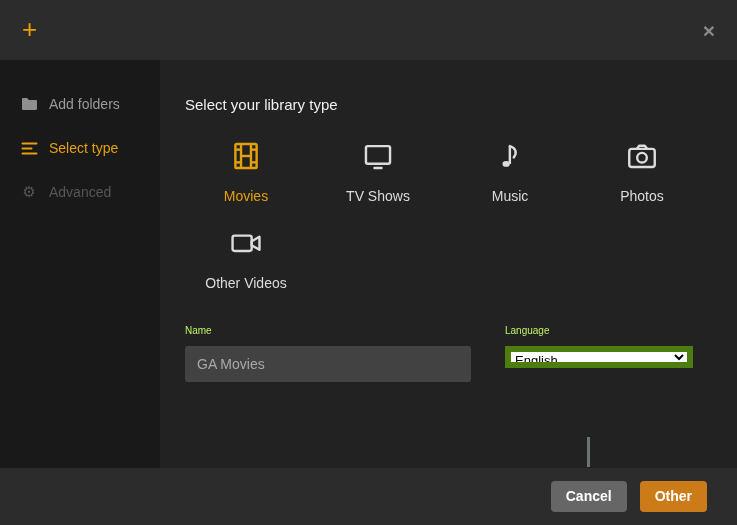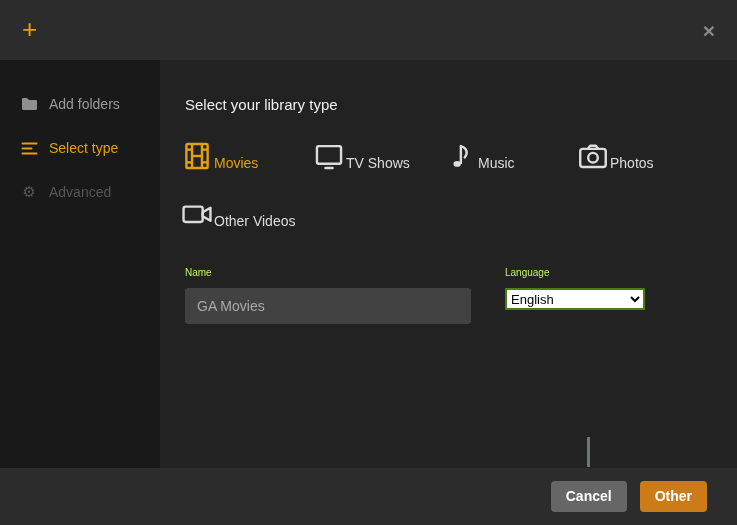--- a/index.html
+++ b/index.html
@@ -24,33 +24,33 @@
   .side-item .s-icon { width: 18px; display: flex; justify-content: center; }
   .side-item.active { color: #e5a00d; }
   .side-item.normal { color: #9b9b9b; }
   .side-item.disabled { color: #565656; }
 
   .content { flex: 1; background: #222222; padding: 36px 0 0 25px; position: relative; }
   .heading { color: #efefef; font-size: 15px; font-weight: 400; }
 
   .type-row { display: flex; margin: 24px 0 0 -5px; }
   .type-row.second { margin-top: 20px; }
-  .type-cell { width: 132px; display: flex; align-items: center; cursor: pointer; color: #dcdcdc; }
+  .type-cell { width: 132px; display: flex; flex-direction: column; align-items: center; cursor: pointer; color: #dcdcdc; }
   .type-cell.selected { color: #e5a00d; }
   .t-icon { height: 38px; display: flex; align-items: center; justify-content: center; }
   .type-label { margin-top: 13px; font-size: 14px; }
 
   .form-row { display: flex; margin-top: 34px; }
   .name-group { width: 294px; margin-right: 26px; }
   .field-label { font-size: 10px; color: #bef264; margin-bottom: 10px; }
   .name-input {
     width: 286px; height: 36px; background: #424242; border: none; border-radius: 3px;
     padding: 0 12px; color: #a9a9a9; font-size: 14px; font-family: inherit; outline: none;
   }
-  .lang-select { width: 140px; height: 22px; font-size: 13px; font-family: inherit; background:#ffffff; color:#000; border:2px solid #4d7c0f; }
+  .lang-select { width: 188px; height: 22px; font-size: 13px; font-family: inherit; background:#ffffff; color:#000; border:6px solid #4d7c0f; }
 
   
   .footer { flex: 0 0 57px; background: #2c2c2c; display: flex; align-items: center; justify-content: flex-end; padding-right: 30px; gap: 13px; }
   .btn { border: none; border-radius: 4px; color: #ffffff; font-size: 14px; font-weight: 700; padding: 8px 15px; font-family: inherit; cursor: pointer; line-height: 1.1; }
   .btn-cancel { background: #666666; }
   .btn-next { background: #cc7b19; }
 
   .scroll-artifact { position: absolute; left: 587px; top: 437px; width: 3px; height: 30px; background: #82938f; opacity: .75; }
 
   svg { display: block; }

